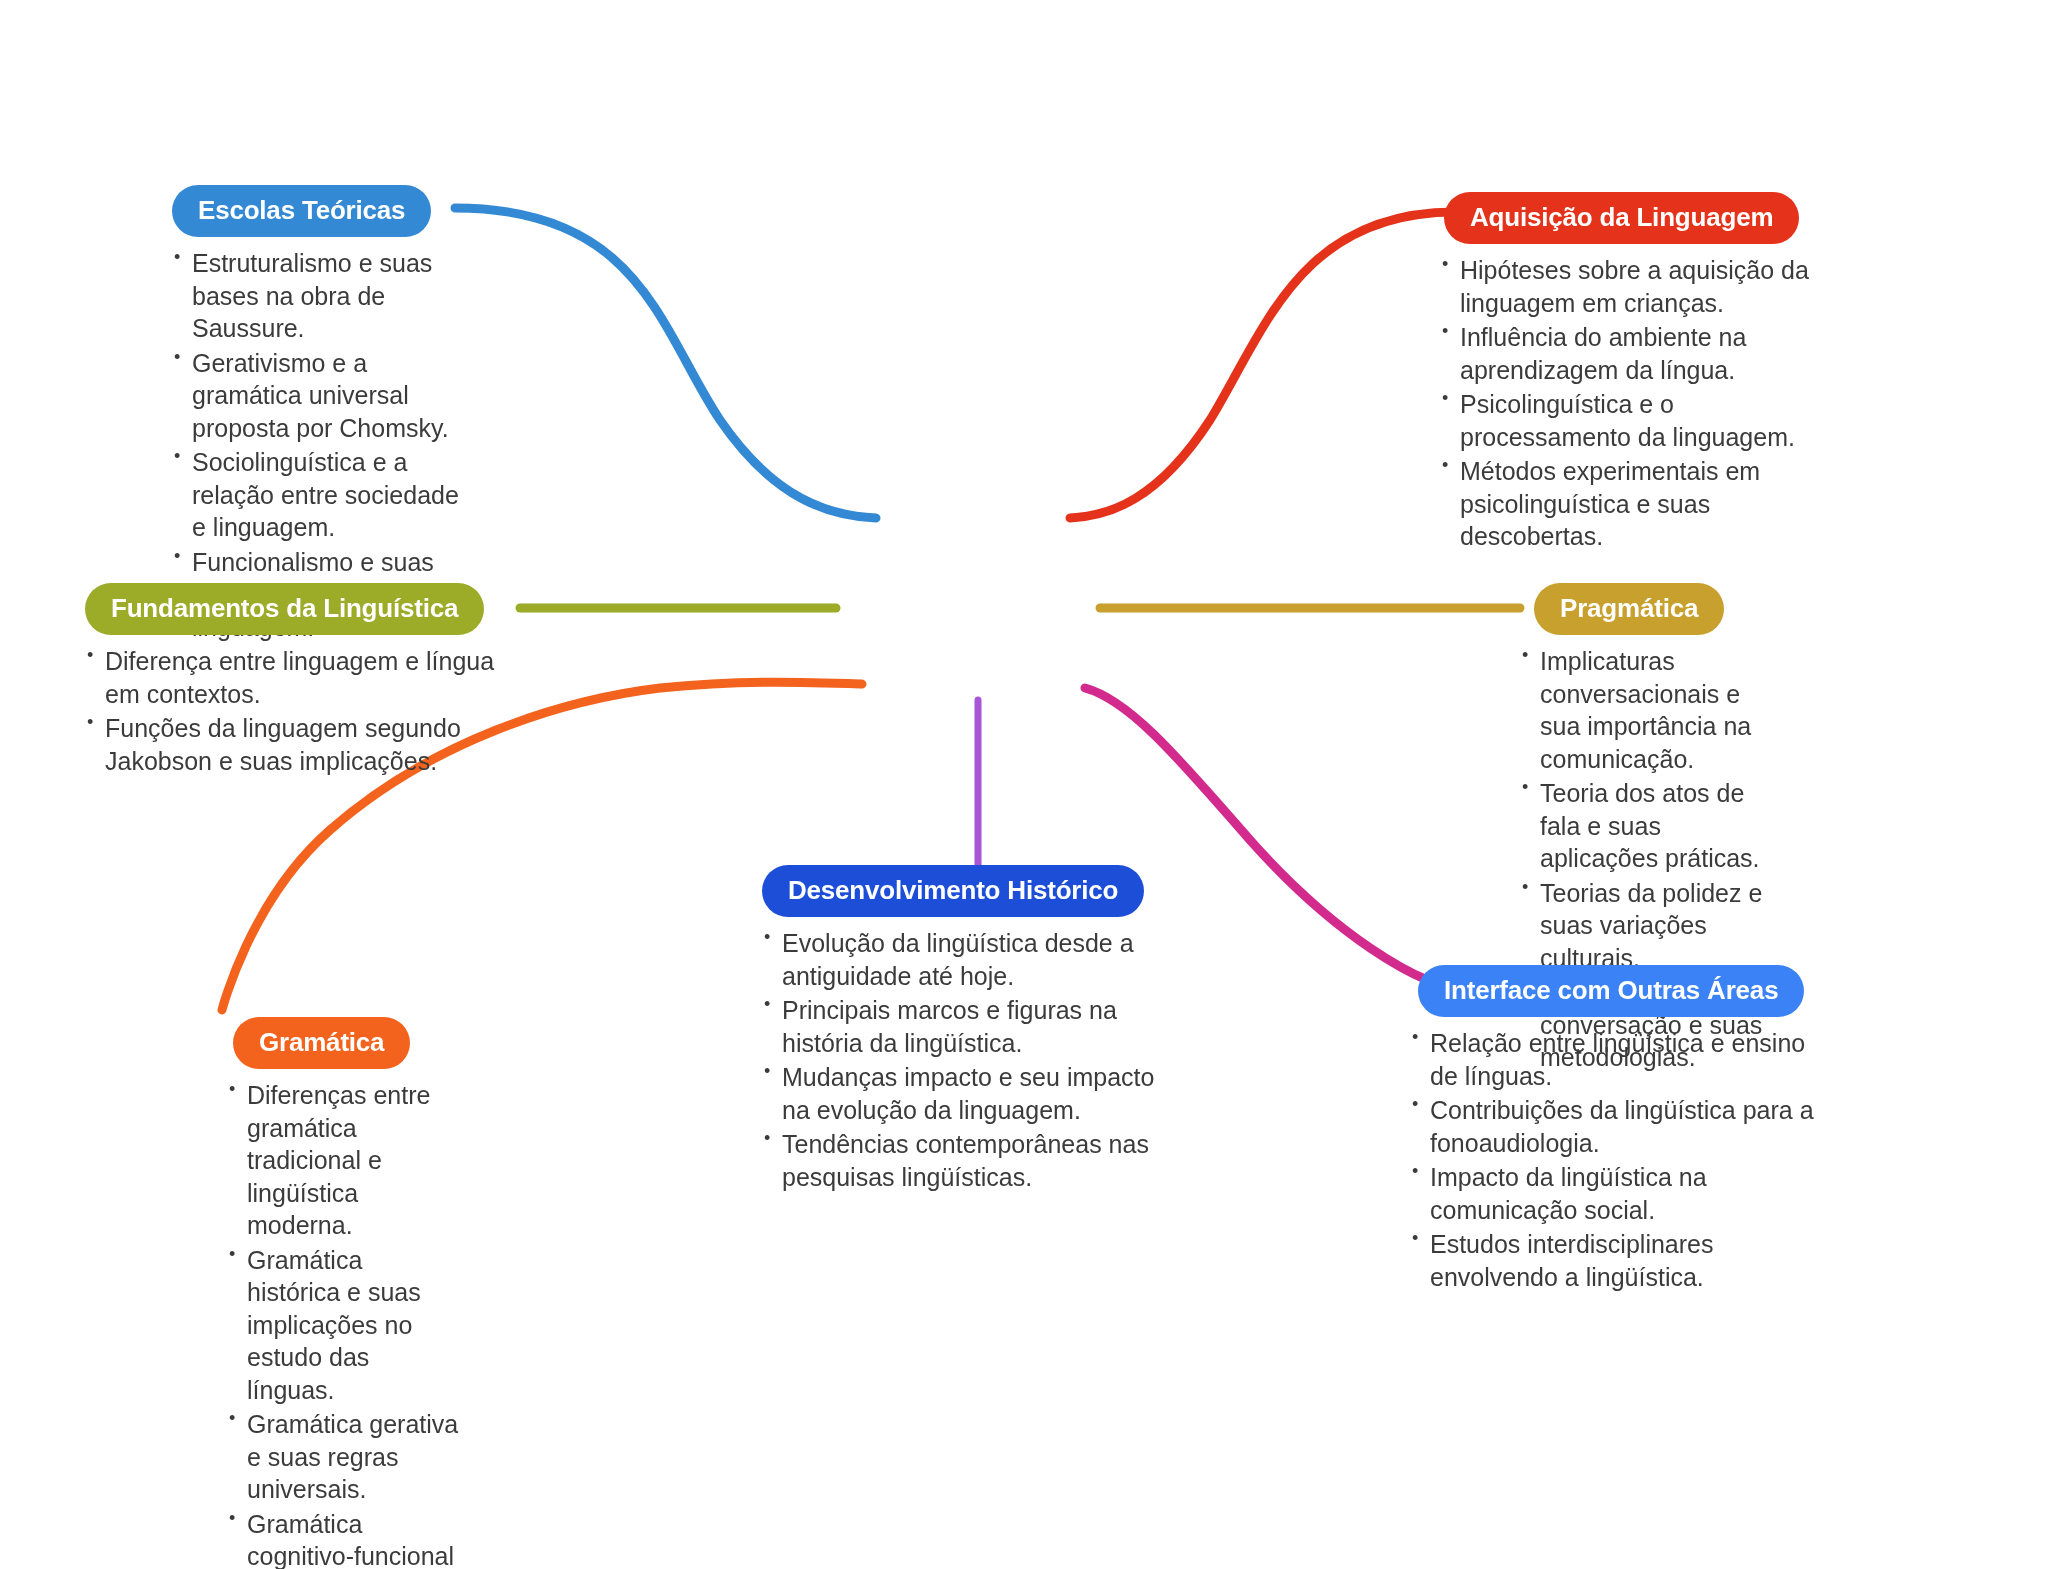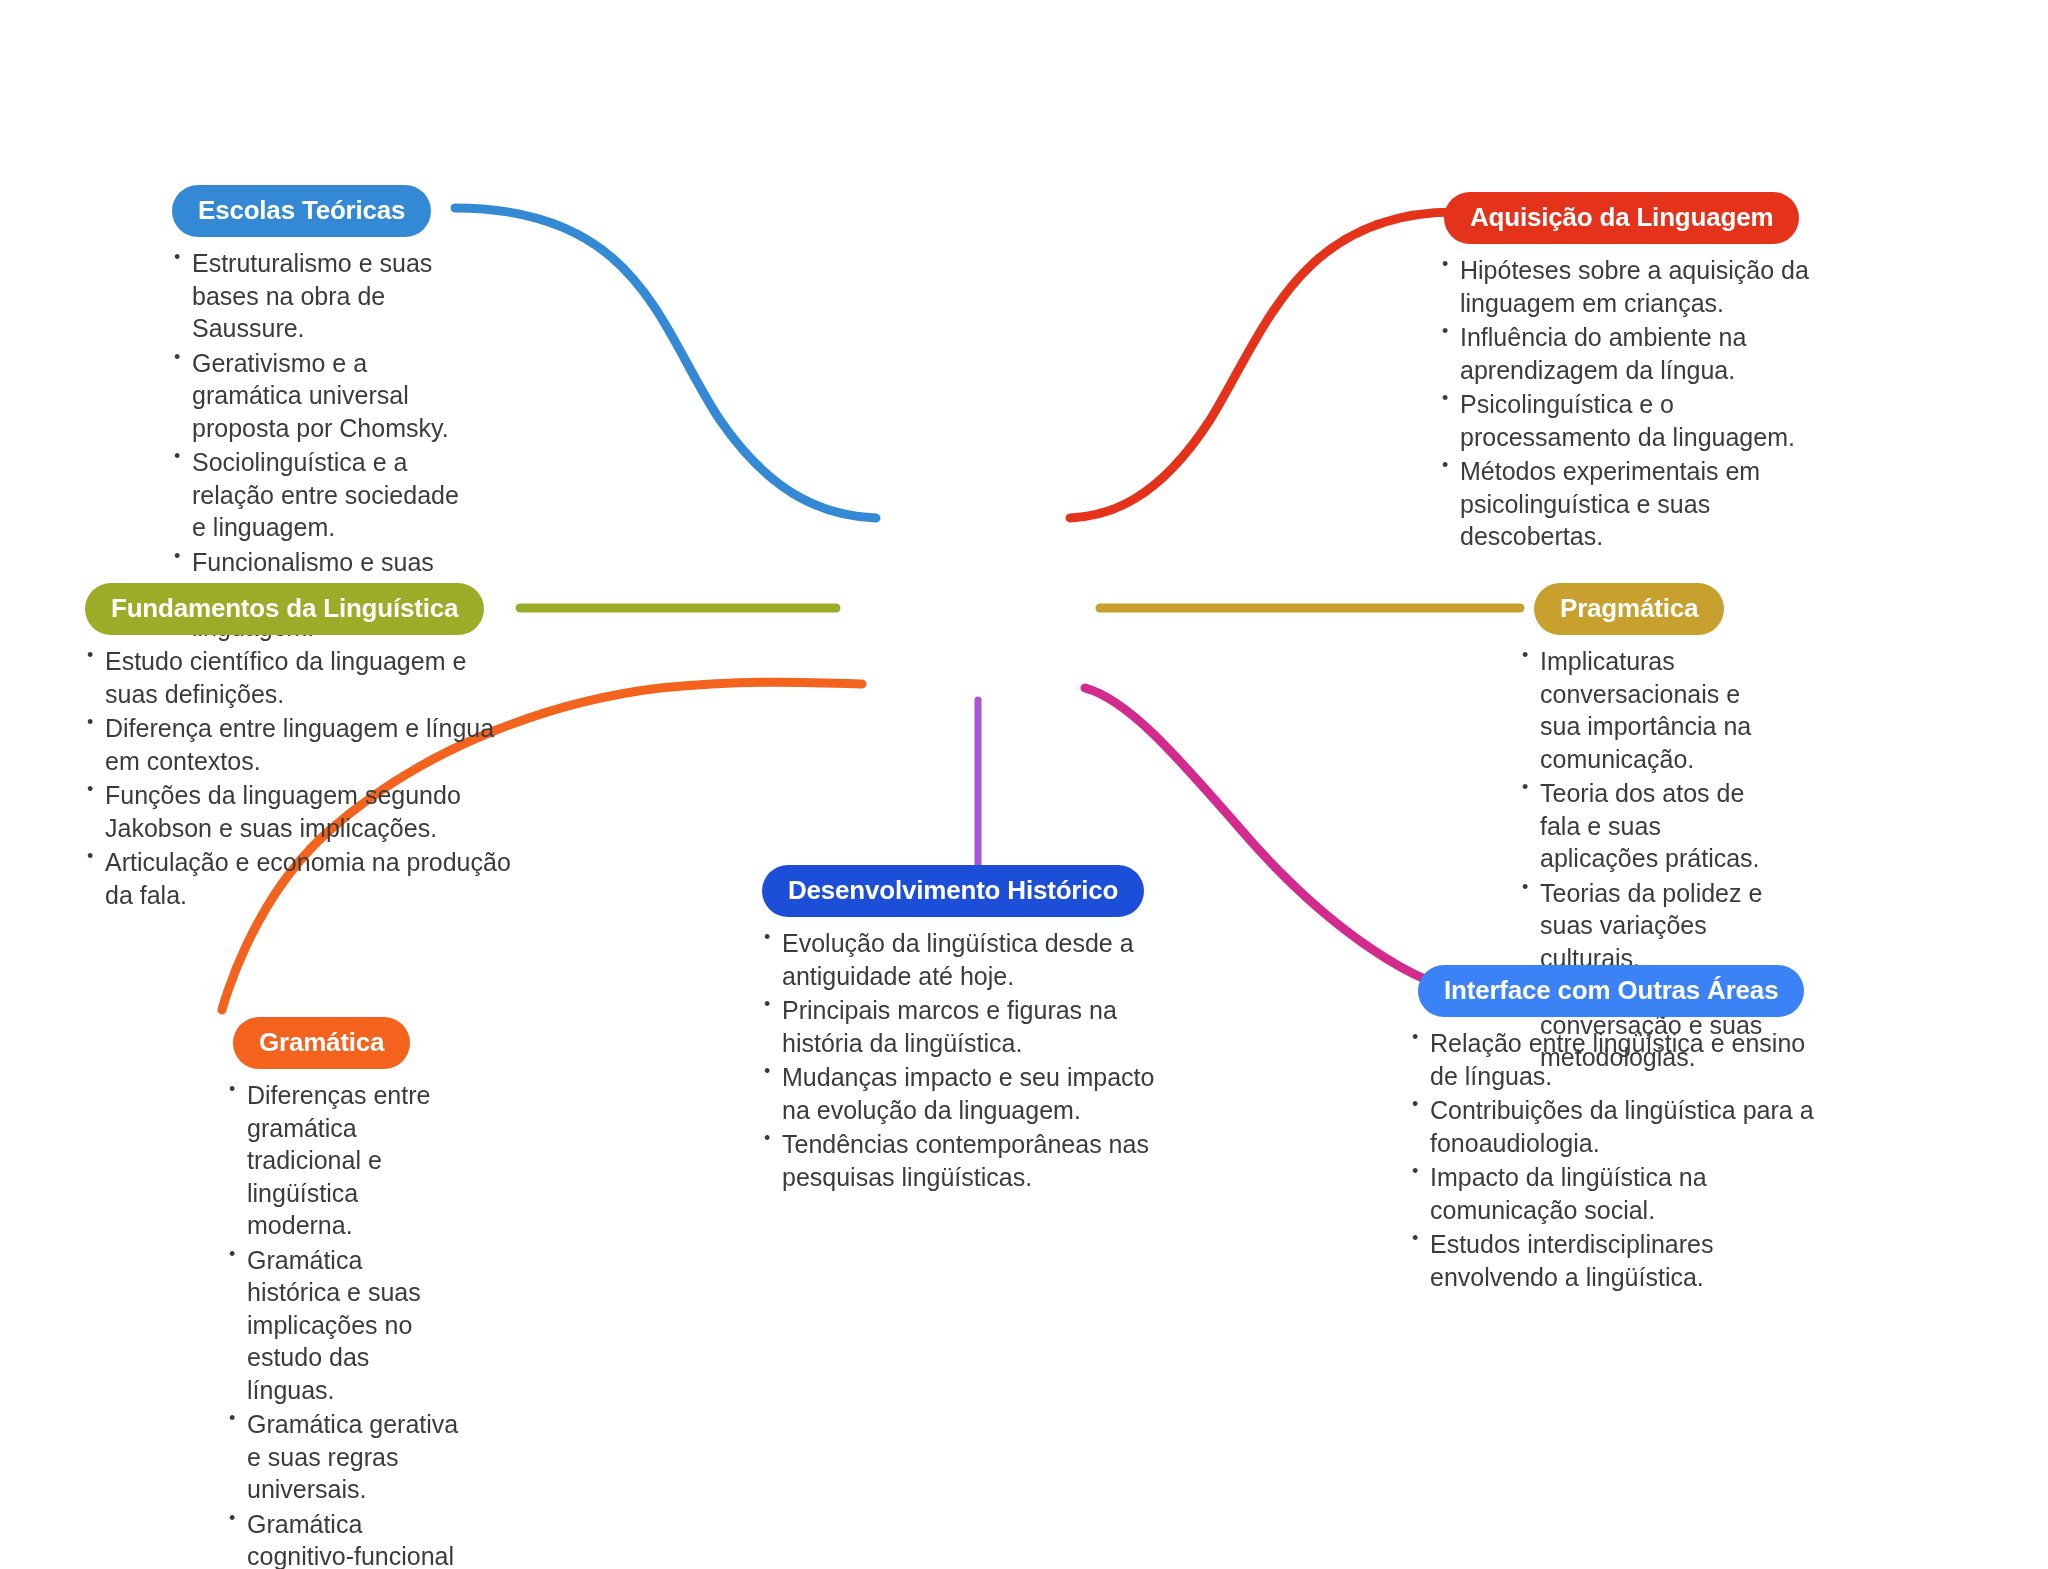--- a/index.html
+++ b/index.html
@@ -125,24 +125,22 @@
       <li>Hipóteses sobre a aquisição da linguagem em crianças.</li>
       <li>Influência do ambiente na aprendizagem da língua.</li>
       <li>Psicolinguística e o processamento da linguagem.</li>
       <li>Métodos experimentais em psicolinguística e suas descobertas.</li>
     </ul>
   </div>
 
   <div class="node" id="node-fundamentos">
     <div class="pill pill-lg" style="background:#9cab28">Fundamentos da Linguística</div>
     <ul class="bullets">
-      <li>Estudo científico da linguagem e suas definições.</li>
       <li>Diferença entre linguagem e língua em contextos.</li>
       <li>Funções da linguagem segundo Jakobson e suas implicações.</li>
-      <li>Articulação e economia na produção da fala.</li>
     </ul>
   </div>
 
   <div class="node" id="node-pragmatica">
     <div class="pill pill-lg" style="background:#c8a02d">Pragmática</div>
     <ul class="bullets">
       <li>Implicaturas conversacionais e sua importância na comunicação.</li>
       <li>Teoria dos atos de fala e suas aplicações práticas.</li>
       <li>Teorias da polidez e suas variações culturais.</li>
       <li>Análise da conversação e suas metodologias.</li>

